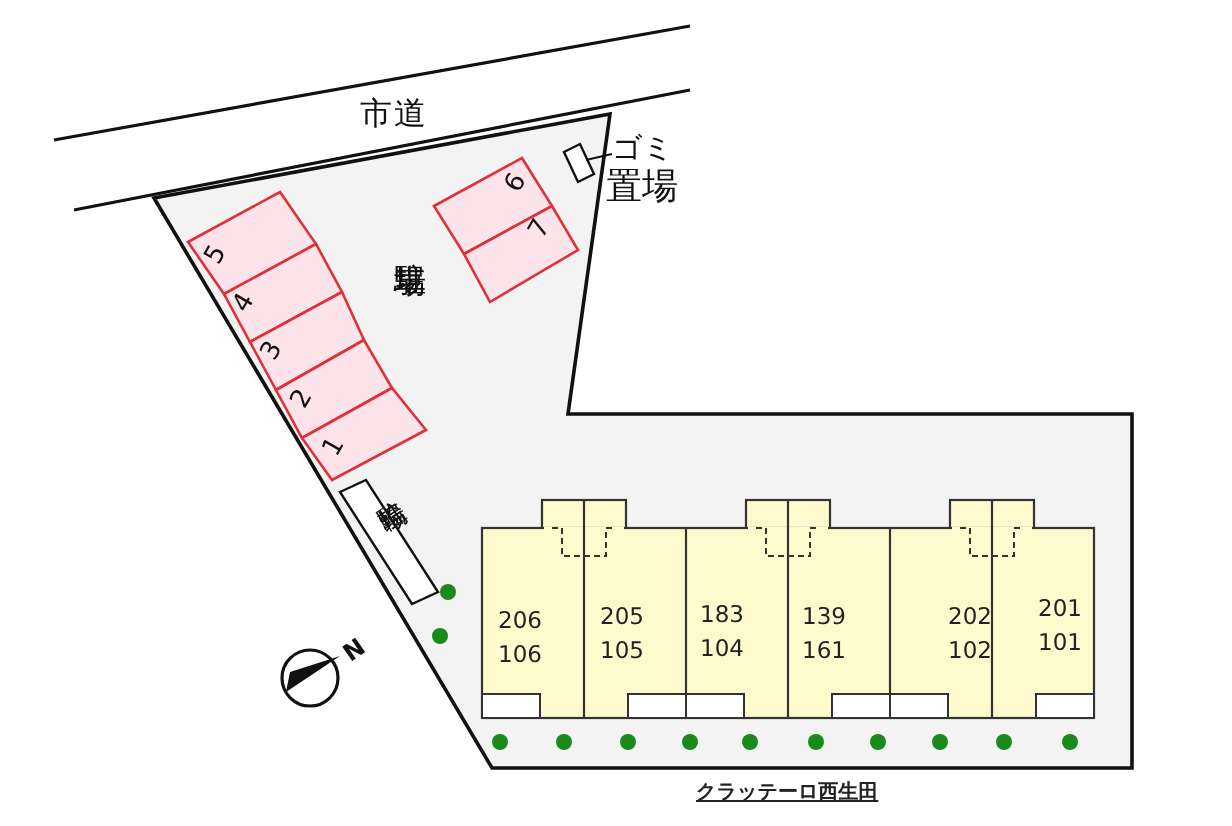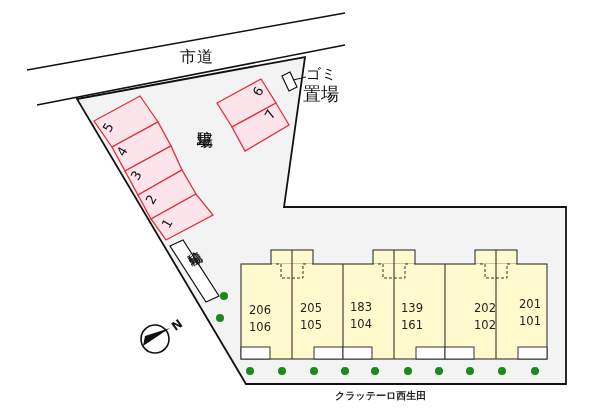--- a/index.html
+++ b/index.html
@@ -2,21 +2,21 @@
 <html><head>
 <meta charset="utf-8">
 <style>
   html,body{margin:0;padding:0;background:#ffffff;}
   body{width:616px;height:413px;position:relative;overflow:hidden;font-family:"DejaVu Sans","Liberation Sans",sans-serif;}
   svg{position:absolute;left:0;top:0;}
   .lbl{position:absolute;color:#111;font-family:"DejaVu Sans",sans-serif;}
   .vert{writing-mode:vertical-rl;text-orientation:upright;letter-spacing:1px;}
   .unit-label{position:absolute;width:36px;text-align:center;font-size:11.5px;line-height:17px;color:#222;}
   .caption{position:absolute;left:0;width:616px;top:389px;font-size:10px;font-weight:bold;color:#222;}
-  .caption span{position:absolute;left:335px;}
+  .caption span{position:absolute;left:348px;text-decoration:underline;}
 </style>
 </head>
 <body>
 
 <svg width="616" height="413" viewBox="0 0 616 413">
 
   <line x1="27" y1="70" x2="345" y2="13" stroke="#111" stroke-width="1.6"></line>
   <line x1="37" y1="105" x2="345" y2="45" stroke="#111" stroke-width="1.6"></line>
 
   <polygon points="77,99 305,57 284,207 566,207 566,384 246,384 77,99" fill="#f3f3f3" stroke="#111" stroke-width="1.8" stroke-linejoin="miter"></polygon>

